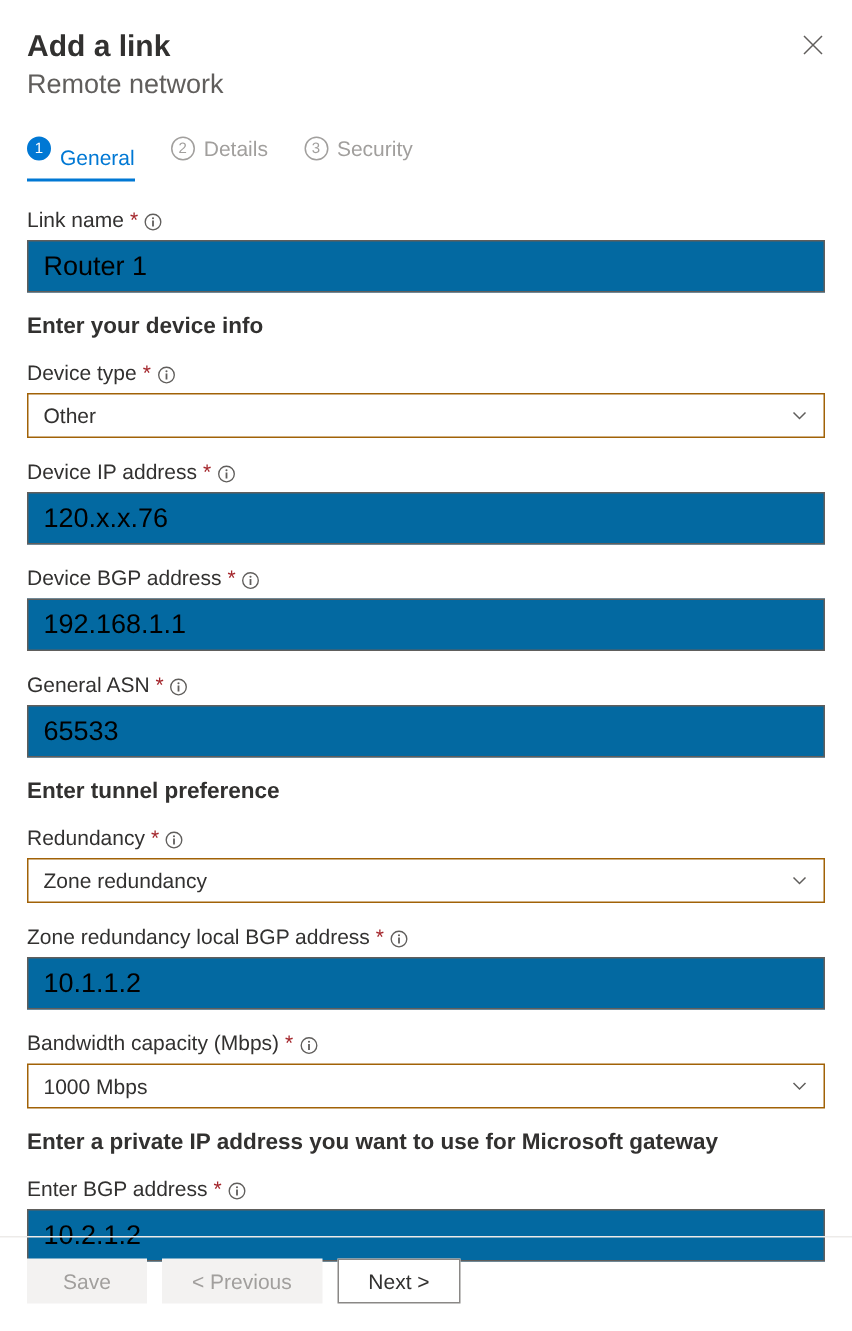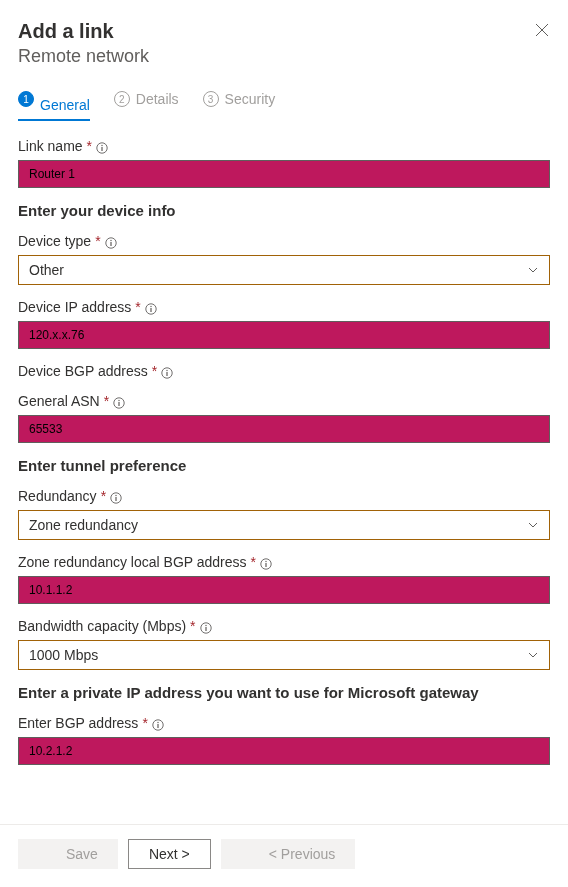--- a/index.html
+++ b/index.html
@@ -111,25 +111,25 @@
     .section-heading {
       font-size: 15px;
       font-weight: 700;
       color: #323130;
       margin-top: 6px;
       margin-bottom: 14px;
     }
     .text-input {
       width: 100%;
       padding: 6px 10px;
-      font-size: 12px;
+      font-size: 18px;
       border: 1px solid #605e5c;
       outline: none;
       font-family: inherit;
-      background: #be185d;
+      background: #0369a1;
     }
     .select-input {
       width: 100%;
       padding: 6px 10px;
       font-size: 14px;
       border: 1px solid #a16207;
       outline: none;
       font-family: inherit;
       background: #ffffff;
       position: relative;
@@ -157,21 +157,20 @@
       font-size: 14px;
       font-family: inherit;
       cursor: pointer;
       border: none;
       min-width: 80px;
     }
     .footer-btn.disabled {
       background: #f3f2f1;
       color: #a19f9d;
       cursor: not-allowed;
-      padding-left: 48px;
     }
     .footer-btn.primary {
       background: #ffffff;
       border: 1px solid #8a8886;
       color: #323130;
     }
   </style>
 </head>
 <body>
 
@@ -261,20 +260,21 @@
         <span>Device BGP address</span>
         <span class="required">*</span>
         <span class="info-icon">
           <svg viewBox="0 0 12 12" width="12" height="12">
               <circle cx="6" cy="6" r="5.2" fill="none" stroke="#605e5c" stroke-width="0.9"></circle>
               <circle cx="6" cy="3.5" r="0.7" fill="#605e5c"></circle>
               <rect x="5.4" y="5" width="1.2" height="4" fill="#605e5c"></rect>
             </svg>
         </span>
       </div>
+      <input class="text-input" type="text" value="192.168.1.1" style="">
     </div>
 
     <div class="field-group">
       <div class="field-label">
         <span>General ASN</span>
         <span class="required">*</span>
         <span class="info-icon">
           <svg viewBox="0 0 12 12" width="12" height="12">
               <circle cx="6" cy="6" r="5.2" fill="none" stroke="#605e5c" stroke-width="0.9"></circle>
               <circle cx="6" cy="3.5" r="0.7" fill="#605e5c"></circle>
@@ -356,15 +356,15 @@
             </svg>
         </span>
       </div>
       <input class="text-input" type="text" value="10.2.1.2" style="">
     </div>
   </div>
 </div>
 
 <div class="footer">
   <button class="footer-btn disabled">Save</button>
+  <button class="footer-btn disabled">&lt; Previous</button>
   <button class="footer-btn primary">Next &gt;</button>
-  <button class="footer-btn disabled">&lt; Previous</button>
 </div>
 
 </body></html>

